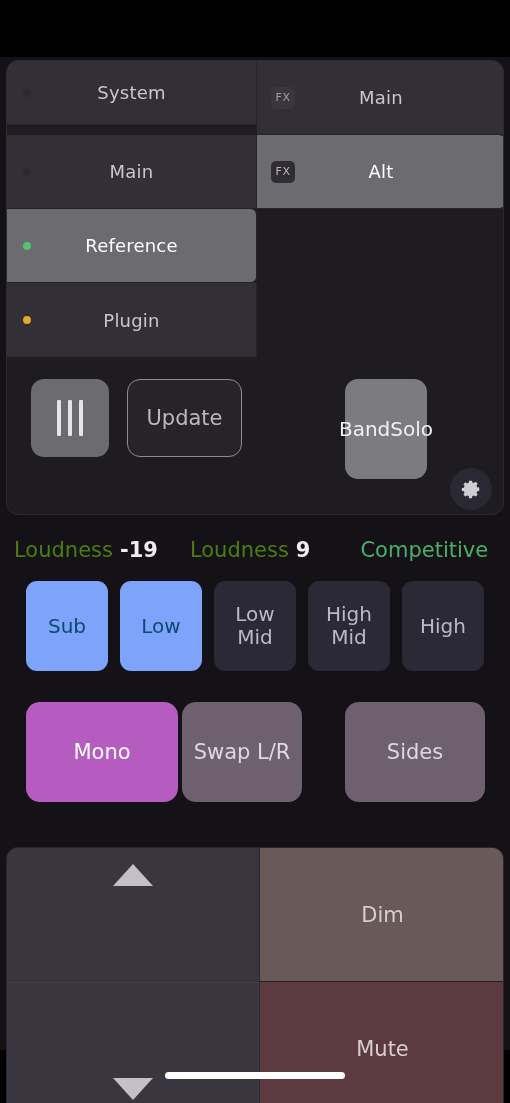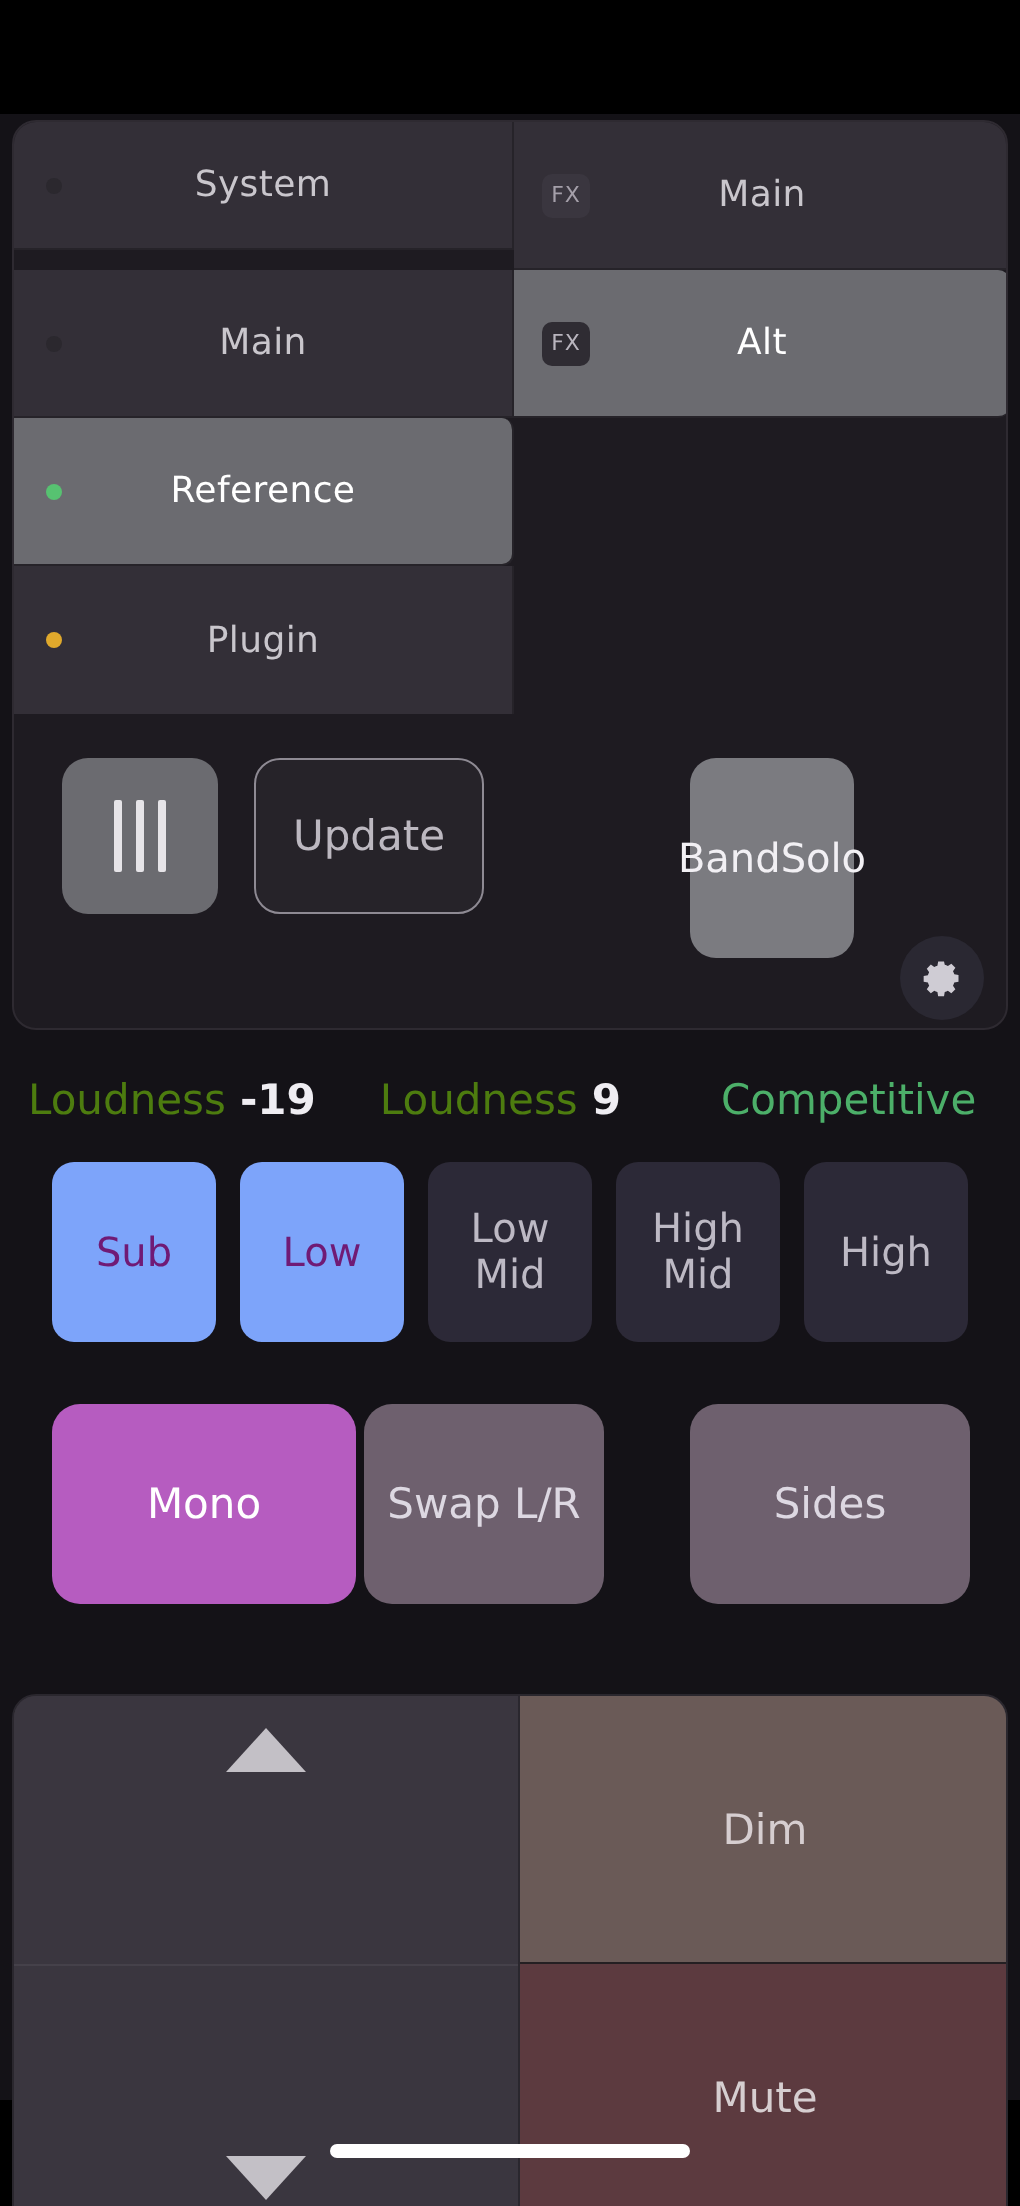--- a/index.html
+++ b/index.html
@@ -102,21 +102,21 @@
   .meterrow .tag { color:#4caf69; font-size:21px; margin-left:18px; }
 
   
   .bands { position:absolute; left:0; top:524px; width:510px; height:104px; }
   .band {
     position:absolute; top:0; height:90px; border-radius:11px;
     display:flex; flex-direction:column; align-items:center; justify-content:center;
     font-size:20px; line-height:1.14; text-align:center;
     background:#2c2937; color:#bdb9c4;
   }
-  .band.on { background:#7da4fa; color:#701a75; }
+  .band.on { background:#7da4fa; color:#0c4a6e; }
   #b0 { left:26px;  width:82px; }
   #b1 { left:120px; width:82px; }
   #b2 { left:214px; width:82px; }
   #b3 { left:308px; width:82px; }
   #b4 { left:402px; width:82px; }
 
   
   .stereo { position:absolute; left:0; top:645px; width:510px; height:110px; }
   .sbtn {
     position:absolute; top:0; height:100px; border-radius:14px;

